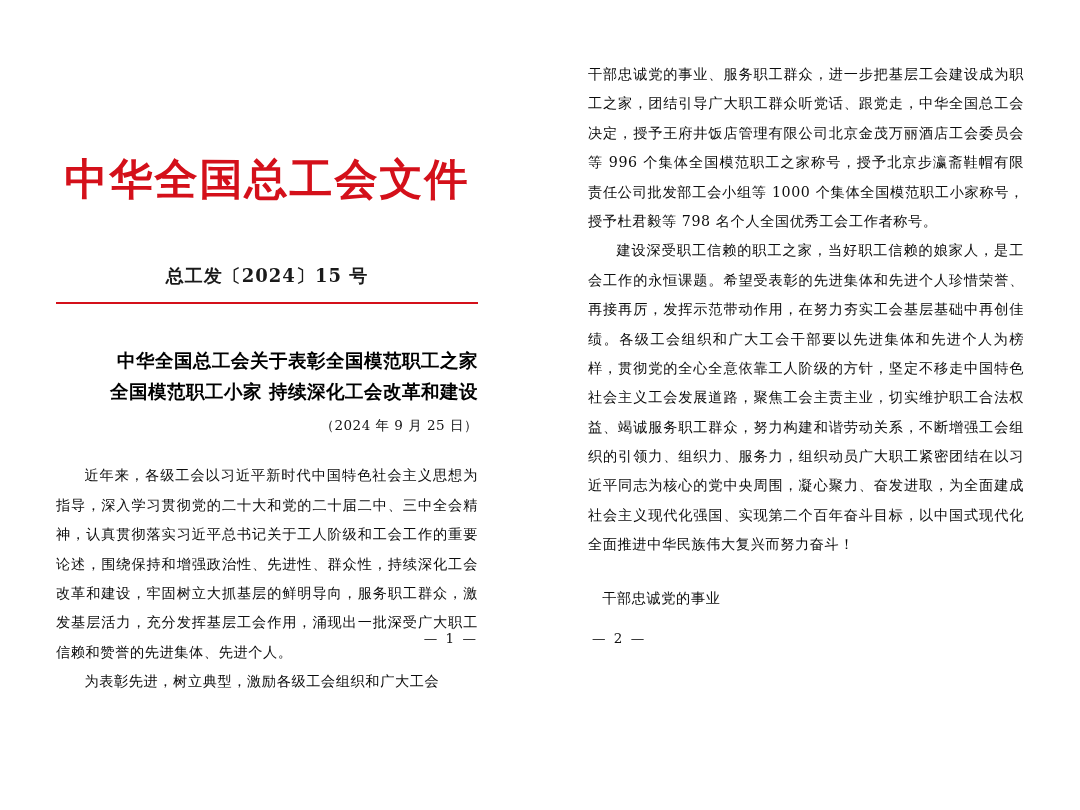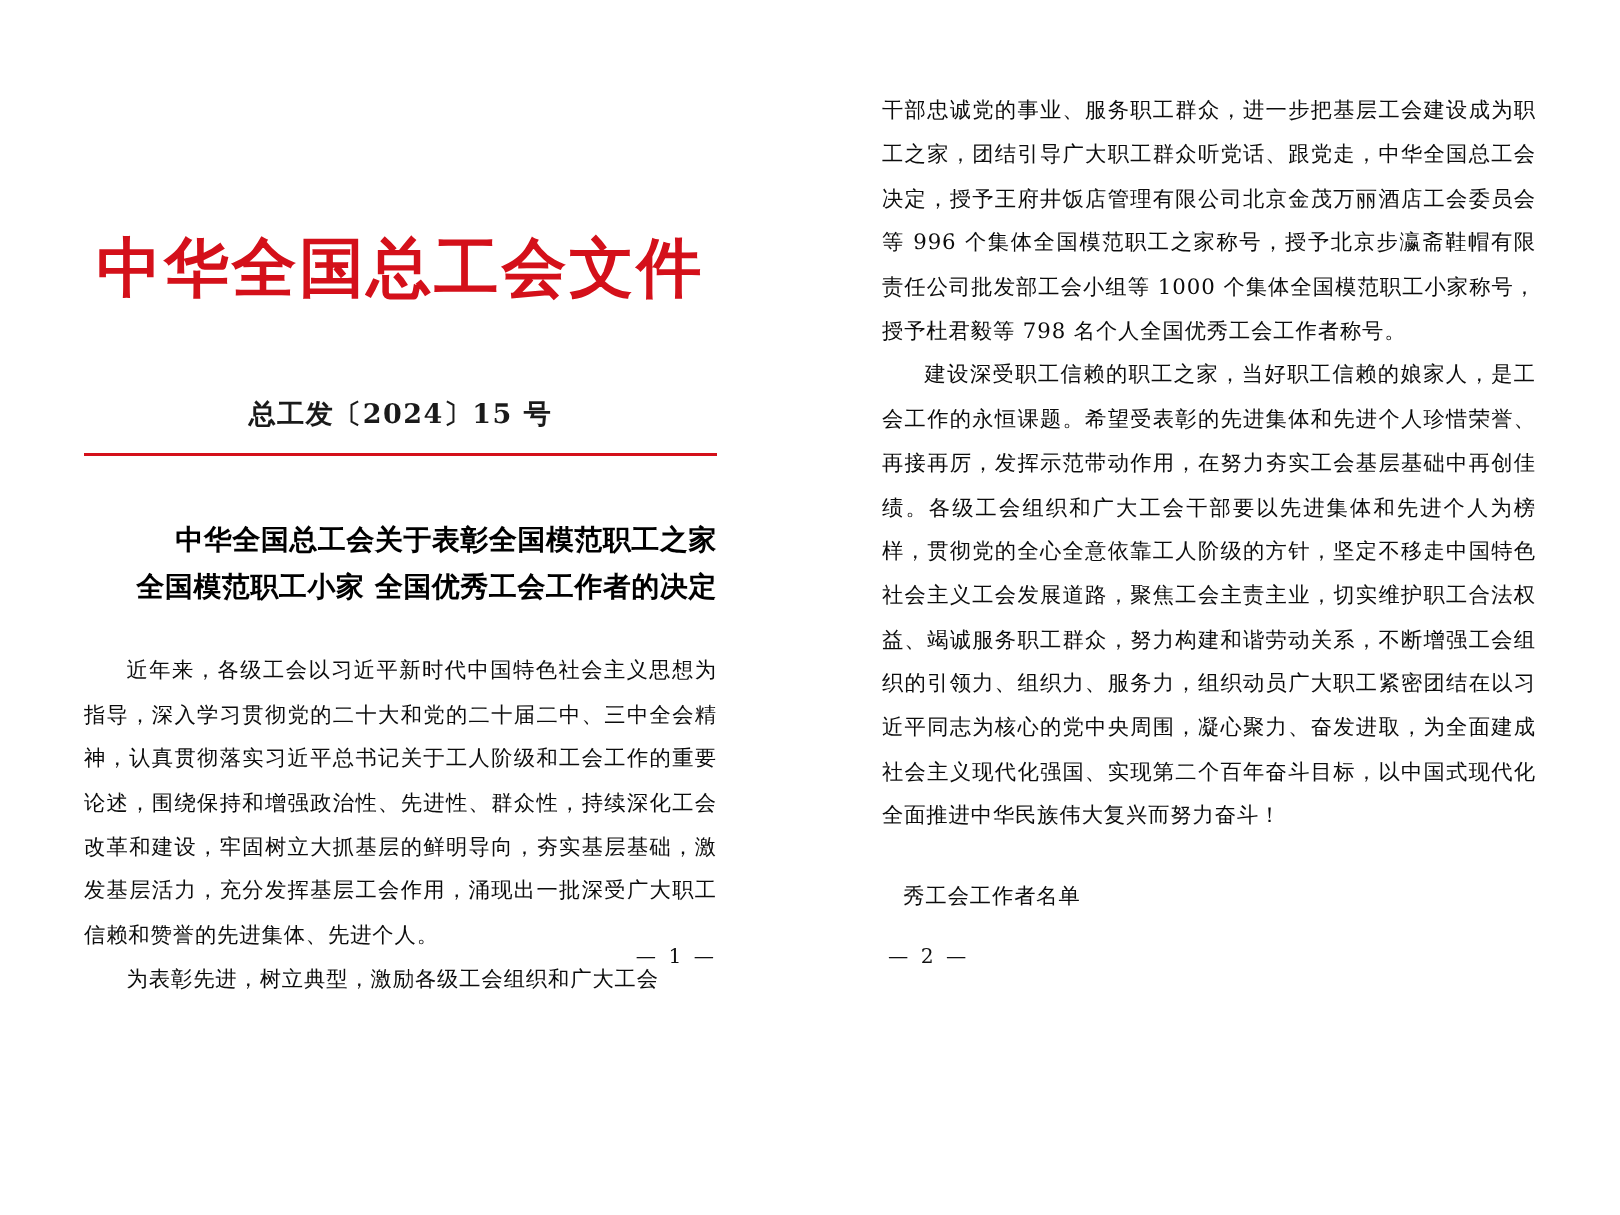--- a/index.html
+++ b/index.html
@@ -139,38 +139,39 @@
   <div class="page page-left">
 
     <div class="masthead">中华全国总工会文件</div>
 
     <div class="doc-number">总工发〔2024〕15 号</div>
 
     <div class="red-rule"></div>
 
     <div class="title-block">
       <div class="title-line">中华全国总工会关于表彰全国模范职工之家</div>
-      <div class="title-line">全国模范职工小家 全国优秀工会工作者的决定</div>
+      <div class="title-line">全国模范职工小家 持续深化工会改革和建设</div>
+      <div class="title-date">（2024 年 9 月 25 日）</div>
     </div>
 
     <div class="body-text">
-      <p>近年来，各级工会以习近平新时代中国特色社会主义思想为指导，深入学习贯彻党的二十大和党的二十届二中、三中全会精神，认真贯彻落实习近平总书记关于工人阶级和工会工作的重要论述，围绕保持和增强政治性、先进性、群众性，持续深化工会改革和建设，牢固树立大抓基层的鲜明导向，夯实基层基础，激发基层活力，充分发挥基层工会作用，涌现出一批深受广大职工信赖和赞誉的先进集体、先进个人。</p>
+      <p>近年来，各级工会以习近平新时代中国特色社会主义思想为指导，深入学习贯彻党的二十大和党的二十届二中、三中全会精神，认真贯彻落实习近平总书记关于工人阶级和工会工作的重要论述，围绕保持和增强政治性、先进性、群众性，持续深化工会改革和建设，牢固树立大抓基层的鲜明导向，服务职工群众，激发基层活力，充分发挥基层工会作用，涌现出一批深受广大职工信赖和赞誉的先进集体、先进个人。</p>
       <p>为表彰先进，树立典型，激励各级工会组织和广大工会</p>
     </div>
 
     <div class="page-num page-num-left">— 1 —</div>
   </div>
 
   <div class="page page-right">
 
     <div class="body-text">
       <p class="first-cont">干部忠诚党的事业、服务职工群众，进一步把基层工会建设成为职工之家，团结引导广大职工群众听党话、跟党走，中华全国总工会决定，授予王府井饭店管理有限公司北京金茂万丽酒店工会委员会等 996 个集体全国模范职工之家称号，授予北京步瀛斋鞋帽有限责任公司批发部工会小组等 1000 个集体全国模范职工小家称号，授予杜君毅等 798 名个人全国优秀工会工作者称号。</p>
       <p>建设深受职工信赖的职工之家，当好职工信赖的娘家人，是工会工作的永恒课题。希望受表彰的先进集体和先进个人珍惜荣誉、再接再厉，发挥示范带动作用，在努力夯实工会基层基础中再创佳绩。各级工会组织和广大工会干部要以先进集体和先进个人为榜样，贯彻党的全心全意依靠工人阶级的方针，坚定不移走中国特色社会主义工会发展道路，聚焦工会主责主业，切实维护职工合法权益、竭诚服务职工群众，努力构建和谐劳动关系，不断增强工会组织的引领力、组织力、服务力，组织动员广大职工紧密团结在以习近平同志为核心的党中央周围，凝心聚力、奋发进取，为全面建成社会主义现代化强国、实现第二个百年奋斗目标，以中国式现代化全面推进中华民族伟大复兴而努力奋斗！</p>
     </div>
 
     <div class="attachment">
-      <p class="cont">秀工会工作者名单</p>
+      <p class="cont">干部忠诚党的事业</p>
     </div>
 
     <div class="page-num page-num-right">— 2 —</div>
   </div>
 
 </div>
 
 </body></html>

